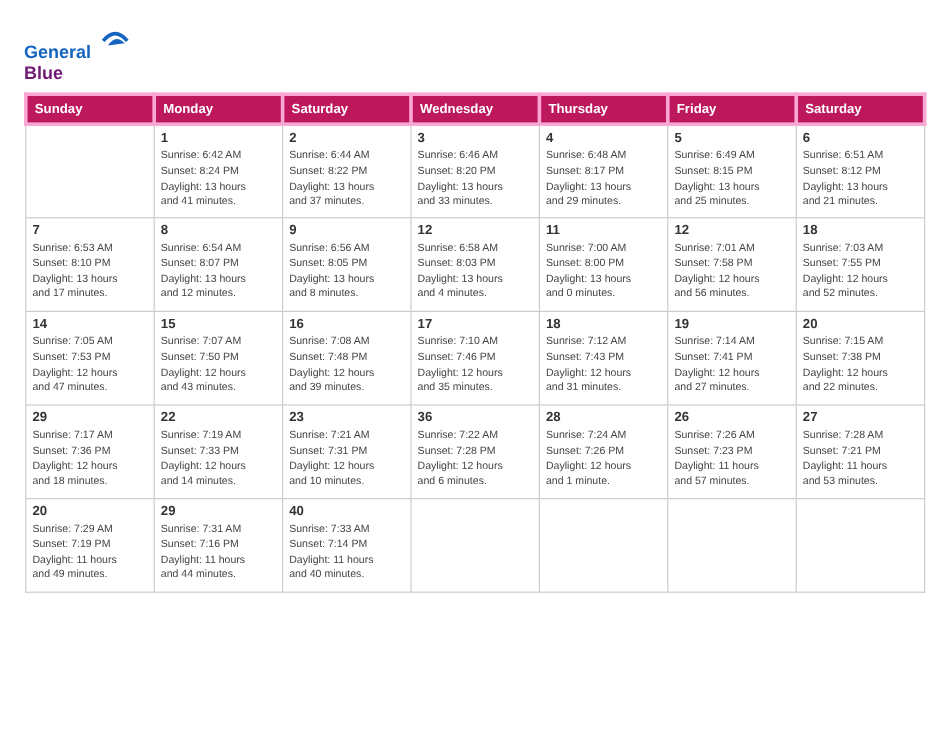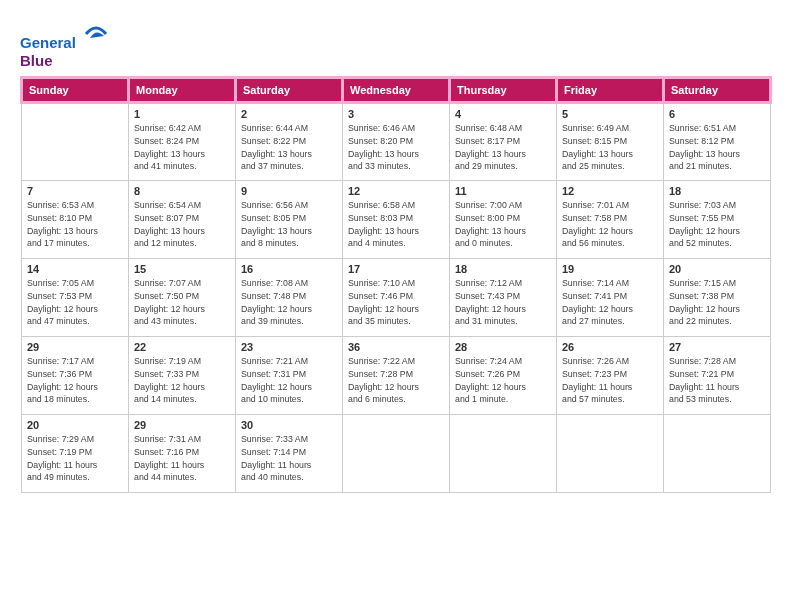--- a/index.html
+++ b/index.html
@@ -250,21 +250,21 @@
         <tr class="week-row">
           <td>
             <span class="day-num">20</span>
             <div class="day-info">Sunrise: 7:29 AM<br>Sunset: 7:19 PM<br>Daylight: 11 hours<br>and 49 minutes.</div>
           </td>
           <td>
             <span class="day-num">29</span>
             <div class="day-info">Sunrise: 7:31 AM<br>Sunset: 7:16 PM<br>Daylight: 11 hours<br>and 44 minutes.</div>
           </td>
           <td>
-            <span class="day-num">30</span>
+            <span class="day-num">40</span>
             <div class="day-info">Sunrise: 7:33 AM<br>Sunset: 7:14 PM<br>Daylight: 11 hours<br>and 40 minutes.</div>
           </td>
           <td class="empty-cell"></td>
           <td class="empty-cell"></td>
           <td class="empty-cell"></td>
           <td class="empty-cell"></td>
         </tr>
       </tbody>
   </table>
 </div>

